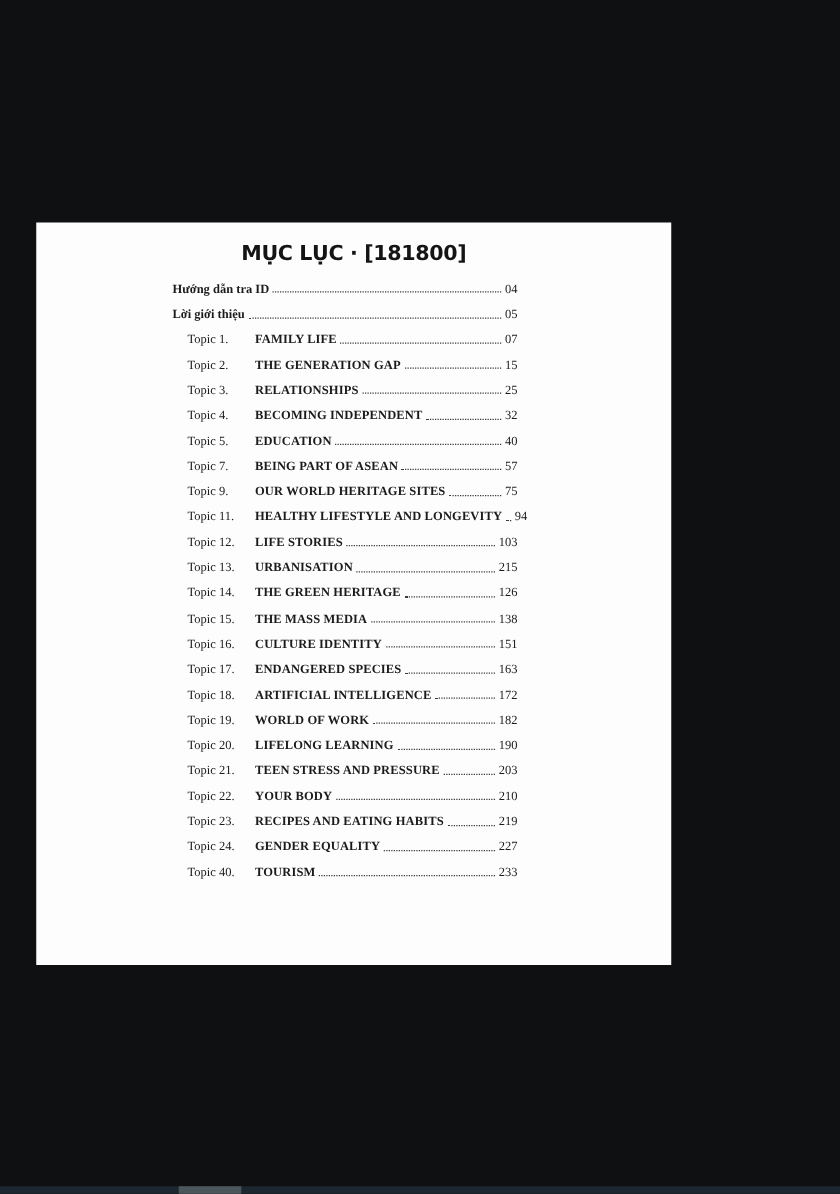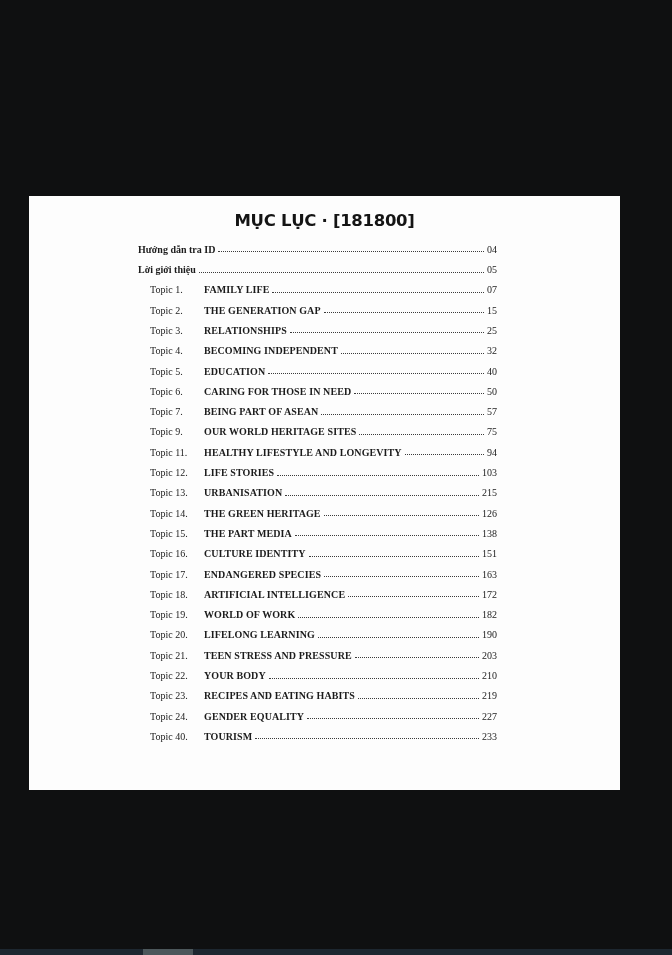--- a/index.html
+++ b/index.html
@@ -6,22 +6,22 @@
   body {
     width: 672px; height: 955px;
     background: #0f1011;
     position: relative;
     overflow: hidden;
     font-family: "Liberation Serif", "DejaVu Serif", serif;
   }
   .viewer { position: absolute; inset: 0; }
   .page {
     position: absolute;
-    left: 29px; top: 196px;
-    width: 591px; height: 594px;
+    left: 29px; top: 178px;
+    width: 508px; height: 594px;
     background: #fdfdfd;
     box-sizing: border-box;
     padding-top: 15px;
     color: #1b1b1b;
   }
   .page-title {
     margin: 0;
     height: 21px;
     text-align: center;
     font-family: "DejaVu Sans", "Liberation Sans", sans-serif;
@@ -109,26 +109,20 @@
     <span class="leader"></span>
     <span class="pagenum">32</span>
   </div>
         <div class="row topic-row">
     <span class="topic-no">Topic 5.</span>
     <span class="topic-title">EDUCATION</span>
     <span class="leader"></span>
     <span class="pagenum">40</span>
   </div>
         <div class="row topic-row">
-    <span class="topic-no">Topic 6.</span>
-    <span class="topic-title">CARING FOR THOSE IN NEED</span>
-    <span class="leader"></span>
-    <span class="pagenum">50</span>
-  </div>
-        <div class="row topic-row">
     <span class="topic-no">Topic 7.</span>
     <span class="topic-title">BEING PART OF ASEAN</span>
     <span class="leader"></span>
     <span class="pagenum">57</span>
   </div>
         <div class="row topic-row">
     <span class="topic-no">Topic 9.</span>
     <span class="topic-title">OUR WORLD HERITAGE SITES</span>
     <span class="leader"></span>
     <span class="pagenum">75</span>
@@ -152,21 +146,21 @@
     <span class="pagenum">215</span>
   </div>
         <div class="row topic-row">
     <span class="topic-no">Topic 14.</span>
     <span class="topic-title">THE GREEN HERITAGE</span>
     <span class="leader"></span>
     <span class="pagenum">126</span>
   </div>
         <div class="row topic-row">
     <span class="topic-no">Topic 15.</span>
-    <span class="topic-title">THE PART MEDIA</span>
+    <span class="topic-title">THE MASS MEDIA</span>
     <span class="leader"></span>
     <span class="pagenum">138</span>
   </div>
         <div class="row topic-row">
     <span class="topic-no">Topic 16.</span>
     <span class="topic-title">CULTURE IDENTITY</span>
     <span class="leader"></span>
     <span class="pagenum">151</span>
   </div>
         <div class="row topic-row">

